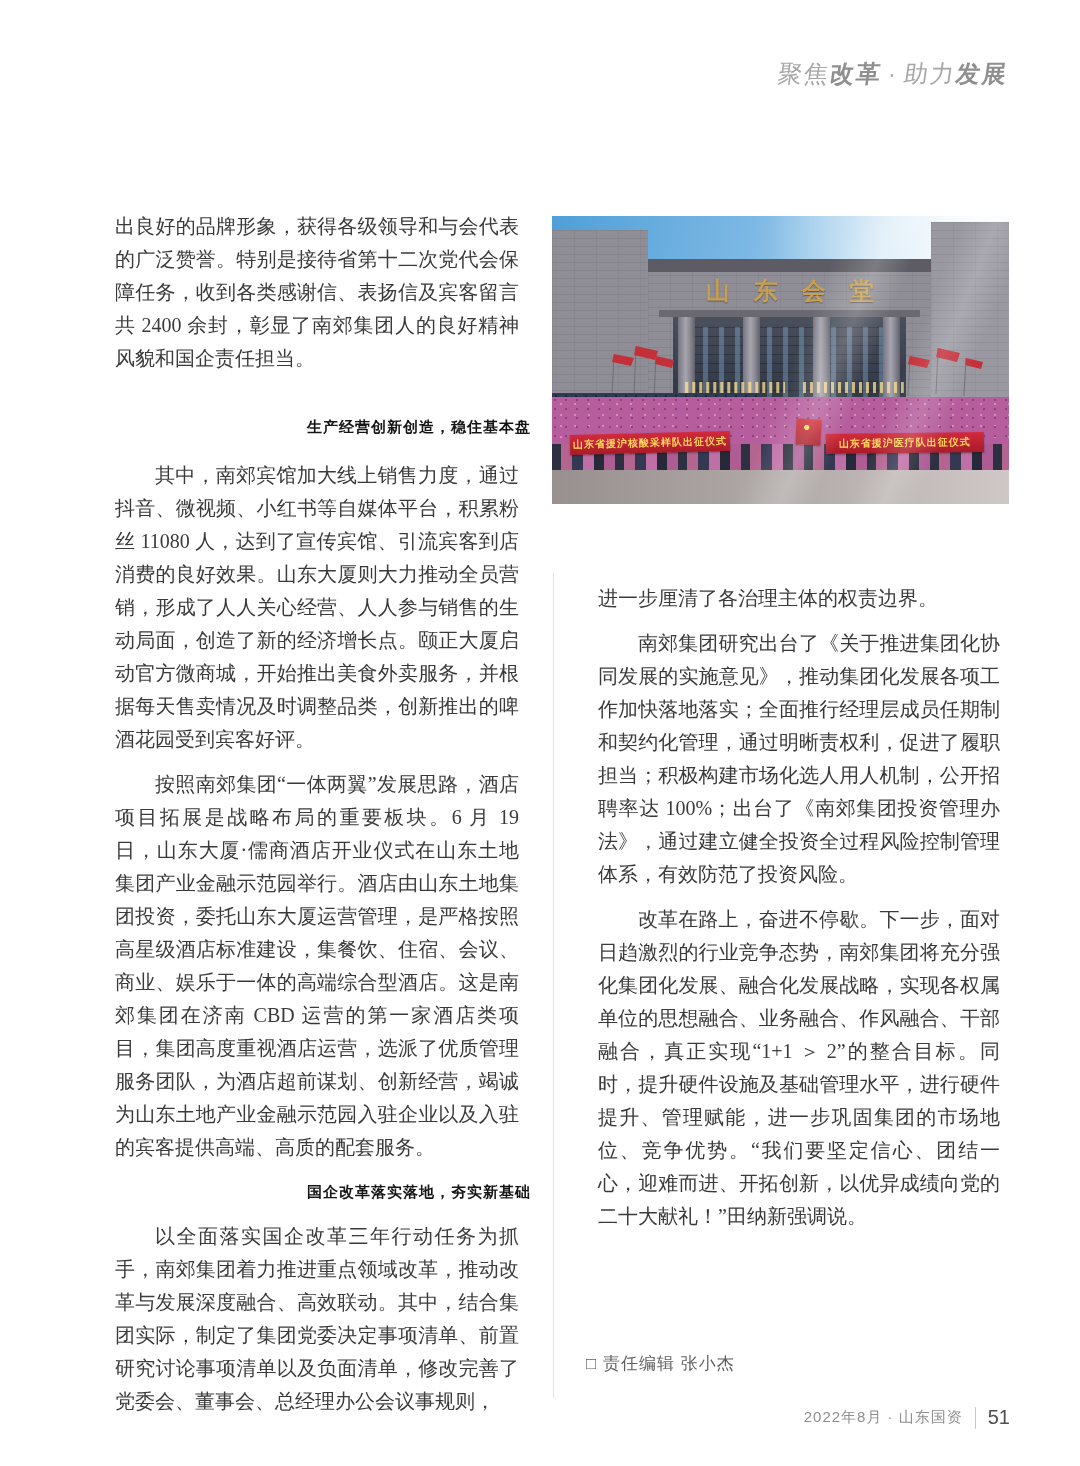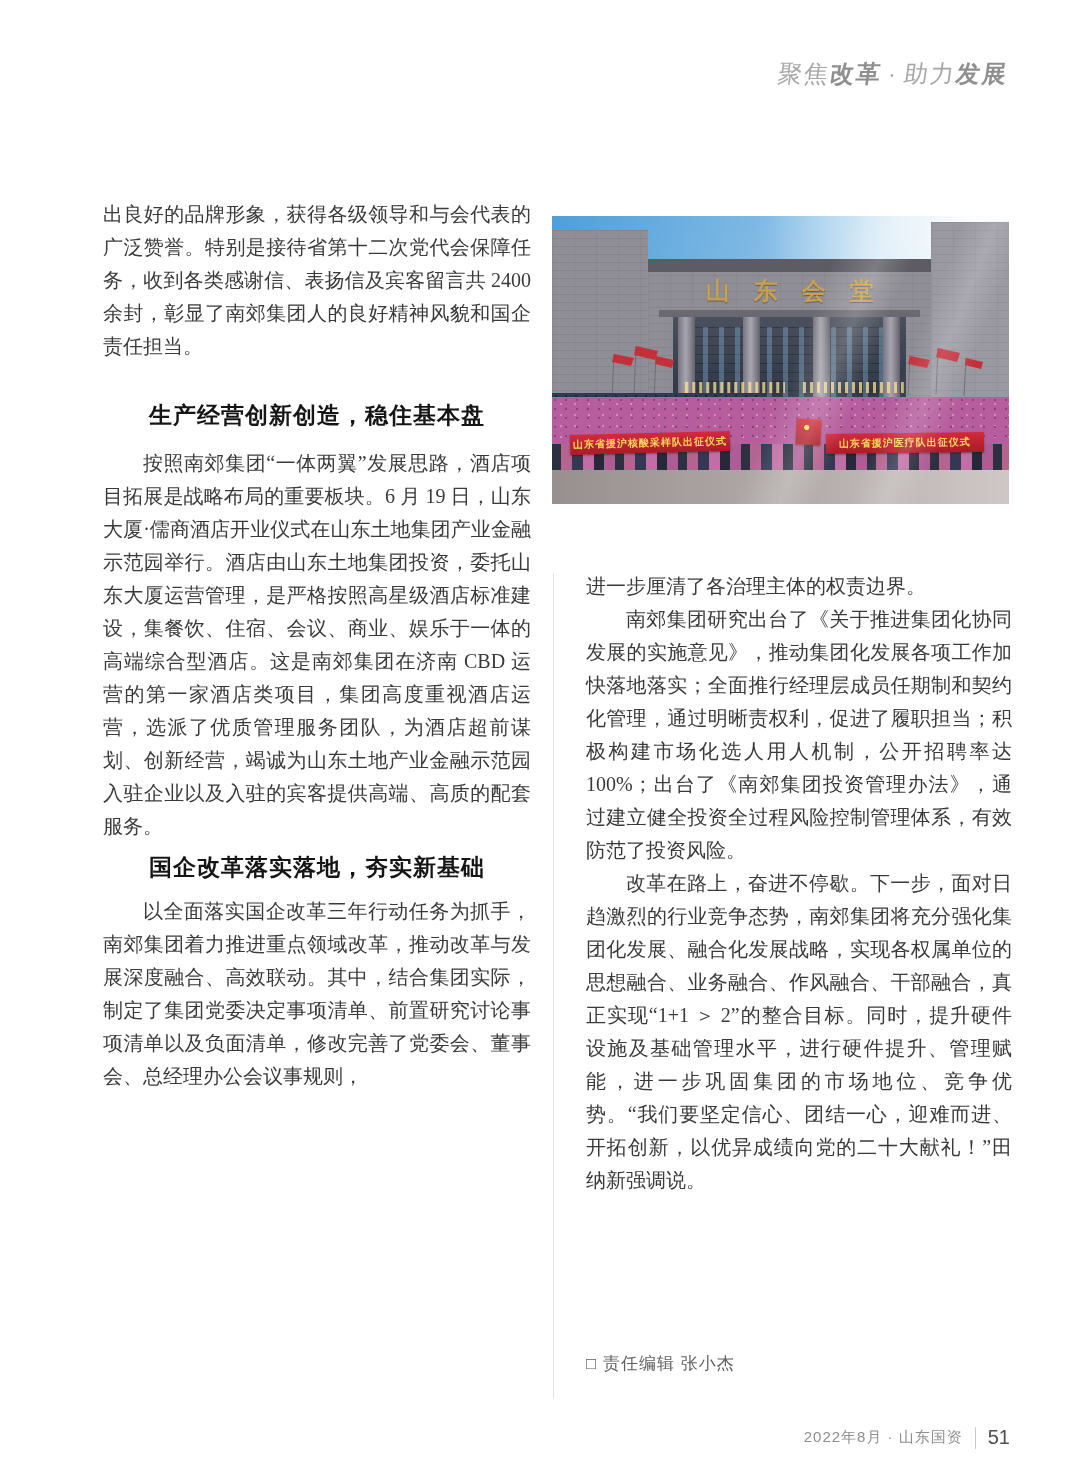--- a/index.html
+++ b/index.html
@@ -10,26 +10,26 @@
   
   .header-tag{position:absolute;top:58px;right:72px;display:flex;align-items:baseline;
       font-family:"Liberation Sans","DejaVu Sans",sans-serif;color:#9b9b9b;
       font-size:24px;letter-spacing:2px;transform:skewX(-8deg);}
   .header-tag .bold{font-weight:700;color:#8f8f8f;}
   .header-tag .light{font-weight:400;color:#a6a6a6;}
   .header-tag .dot{margin:0 6px;color:#a6a6a6;}
 
   
   .col{position:absolute;color:#3a3a3a;font-size:20px;line-height:33px;text-align:justify;}
-  .col p{margin:0;}
+  .col p{margin:12px;}
   .col p.indent{text-indent:2em;}
   .col-left{left:103px;top:198px;width:428px;}
   .col-right{left:586px;top:570px;width:426px;}
   h2.section{font-family:"Liberation Sans","DejaVu Sans",sans-serif;font-weight:700;
-      color:#151515;font-size:23px;line-height:32px;margin:36px 0 16px 0;text-align:center;
+      color:#151515;font-size:15px;line-height:32px;margin:36px 0 16px 0;text-align:right;
       letter-spacing:1px;}
   h2.section.second{margin-top:8px;margin-bottom:12px;}
 
   .divider-v{position:absolute;left:553px;top:573px;width:1px;height:825px;background:#e3e3e3;}
 
   
   .photo{position:absolute;left:552px;top:216px;width:457px;height:288px;overflow:hidden;}
   .sky{position:absolute;inset:0;
       background:linear-gradient(100deg,#4f9fd8 0%,#7db8e4 40%,#c6e2f4 72%,#eef7fd 100%);}
   .sun{position:absolute;inset:0;background:radial-gradient(circle at 94% 4%,rgba(255,255,255,.95),rgba(255,255,255,0) 42%);}
@@ -79,41 +79,42 @@
   .midflag::after{content:"";position:absolute;left:28%;top:18%;width:7px;height:7px;border-radius:50%;
       background:radial-gradient(circle,#ffd95e 0 45%,rgba(255,217,94,0) 60%);}
   .flare{position:absolute;inset:0;pointer-events:none;
       background:linear-gradient(112deg,transparent 52%,rgba(255,255,255,.20) 60%,transparent 66%,transparent 72%,rgba(255,255,255,.16) 78%,transparent 84%);}
 
   
   .editor-line{position:absolute;left:586px;top:1352px;width:426px;text-align:left;
       font-family:"Liberation Sans","DejaVu Sans",sans-serif;font-size:17px;color:#5f5f5f;letter-spacing:1px;}
   .endmark{display:inline-block;vertical-align:-3px;margin-left:5px;}
   .footer{position:absolute;right:70px;top:1406px;display:flex;align-items:center;
-      font-family:"Liberation Sans","DejaVu Sans",sans-serif;margin-top:20px;}
+      font-family:"Liberation Sans","DejaVu Sans",sans-serif;}
   .footer .issue{font-size:15px;color:#8e8e8e;letter-spacing:1px;}
   .footer .fdiv{width:1px;height:22px;background:#c9c9c9;margin:0 12px;}
   .footer .pagenum{font-size:20px;color:#4f4f4f;}
 </style>
 </head>
 <body>
 
 <div class="page">
 
   <div class="header-tag">
     <span class="light">聚焦</span>
     <span class="bold">改革</span>
     <span class="dot">·</span>
     <span class="light">助力</span>
     <span class="bold">发展</span>
   </div>
 
   <div class="col col-left">
     <p>出良好的品牌形象，获得各级领导和与会代表的广泛赞誉。特别是接待省第十二次党代会保障任务，收到各类感谢信、表扬信及宾客留言共 2400 余封，彰显了南郊集团人的良好精神风貌和国企责任担当。</p>
     <h2 class="section">生产经营创新创造，稳住基本盘</h2>
+    <p class="indent">其中，南郊宾馆加大线上销售力度，通过抖音、微视频、小红书等自媒体平台，积累粉丝 11080 人，达到了宣传宾馆、引流宾客到店消费的良好效果。山东大厦则大力推动全员营销，形成了人人关心经营、人人参与销售的生动局面，创造了新的经济增长点。颐正大厦启动官方微商城，开始推出美食外卖服务，并根据每天售卖情况及时调整品类，创新推出的啤酒花园受到宾客好评。</p>
     <p class="indent">按照南郊集团“一体两翼”发展思路，酒店项目拓展是战略布局的重要板块。6 月 19 日，山东大厦·儒商酒店开业仪式在山东土地集团产业金融示范园举行。酒店由山东土地集团投资，委托山东大厦运营管理，是严格按照高星级酒店标准建设，集餐饮、住宿、会议、商业、娱乐于一体的高端综合型酒店。这是南郊集团在济南 CBD 运营的第一家酒店类项目，集团高度重视酒店运营，选派了优质管理服务团队，为酒店超前谋划、创新经营，竭诚为山东土地产业金融示范园入驻企业以及入驻的宾客提供高端、高质的配套服务。</p>
     <h2 class="section second">国企改革落实落地，夯实新基础</h2>
     <p class="indent">以全面落实国企改革三年行动任务为抓手，南郊集团着力推进重点领域改革，推动改革与发展深度融合、高效联动。其中，结合集团实际，制定了集团党委决定事项清单、前置研究讨论事项清单以及负面清单，修改完善了党委会、董事会、总经理办公会议事规则，</p>
   </div>
 
   <div class="photo">
     <div class="sky"></div>
     <div class="sun"></div>
     <div class="facade stone"></div>
     <div class="cornice"></div>

